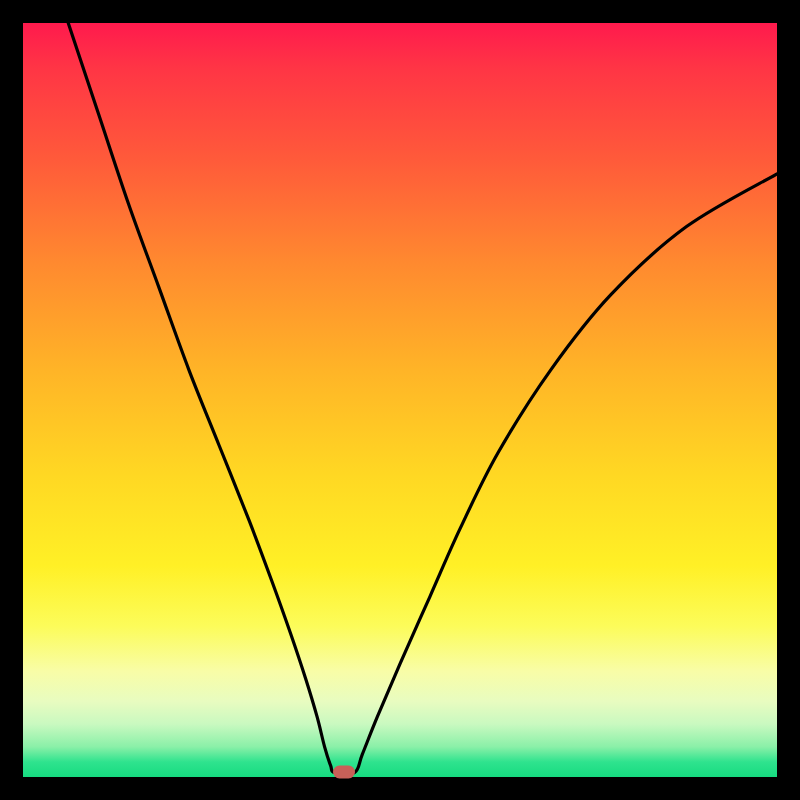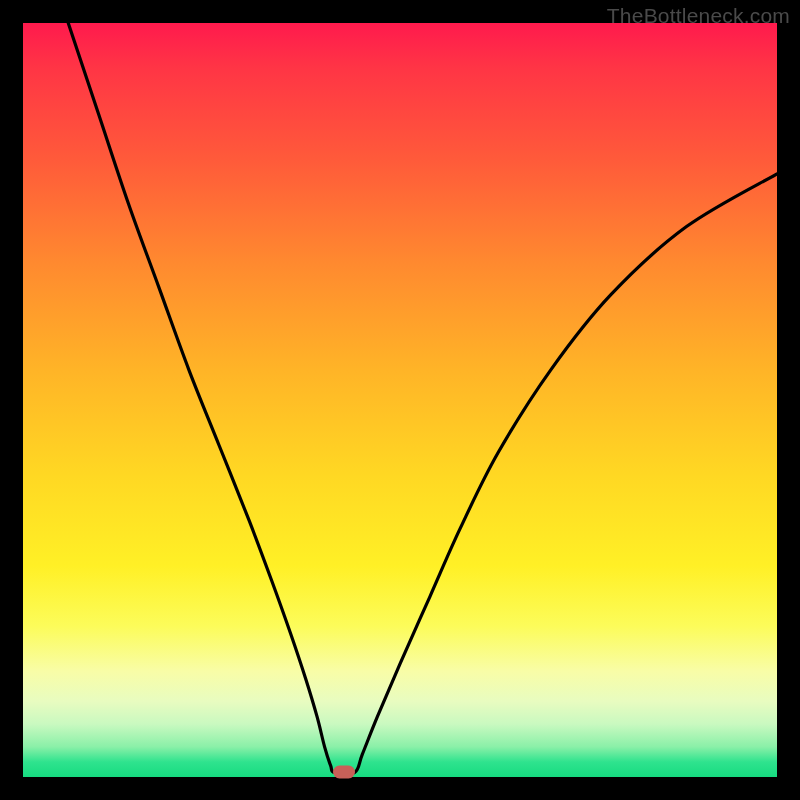--- a/index.html
+++ b/index.html
@@ -74,14 +74,13 @@
 <div class="frame">
 
   <div class="plot-area"></div>
 
   <svg class="curve" viewBox="0 0 754 754" preserveAspectRatio="none">
     <path id="curve-path" fill="none" stroke="#000" stroke-width="3.2" stroke-linejoin="round" stroke-linecap="round" d="M 45.239999999999995 0 C 50.266666666666666 15.080000000000004 65.34666666666666 60.32000000000001 75.4 90.48000000000002 C 85.45333333333335 120.64000000000003 95.50666666666669 152.0566666666667 105.56000000000002 180.96000000000004 C 115.61333333333334 209.86333333333337 125.66666666666667 236.25333333333333 135.72 263.9 C 145.77333333333334 291.5466666666666 155.82666666666665 320.45 165.88 346.84 C 175.93333333333334 373.22999999999996 185.98666666666668 397.1066666666667 196.04000000000002 422.24 C 206.09333333333336 447.37333333333333 217.4033333333333 475.02 226.2 497.64 C 234.99666666666667 520.26 241.90833333333336 539.11 248.82000000000002 557.96 C 255.73166666666668 576.8100000000001 262.015 594.4033333333333 267.66999999999996 610.74 C 273.32499999999993 627.0766666666667 278.3516666666667 642.1566666666668 282.75 655.98 C 287.1483333333333 669.8033333333333 290.91833333333335 682.3699999999999 294.06 693.68 C 297.20166666666665 704.99 299.338 715.6716666666666 301.6 723.84 C 303.862 732.0083333333334 305.99833333333333 738.4173333333334 307.632 742.69 C 309.2656666666667 746.9626666666667 307.3806666666667 748.345 311.402 749.476 C 315.4233333333333 750.607 327.1103333333333 752.492 331.76 749.476 C 336.4096666666667 746.46 335.53000000000003 740.6793333333334 339.3 731.38 C 343.07 722.0806666666666 348.0966666666667 708.76 354.38 693.68 C 360.6633333333333 678.5999999999999 368.2033333333333 661.0066666666667 377 640.9 C 385.7966666666667 620.7933333333333 397.1066666666667 595.66 407.16 573.04 C 417.21333333333337 550.42 426.01 529.0566666666666 437.32 505.17999999999995 C 448.63 481.3033333333333 459.94 456.17 475.02 429.78000000000003 C 490.09999999999997 403.39000000000004 508.94999999999993 373.22999999999996 527.8 346.84 C 546.65 320.45 565.5 295.31666666666666 588.12 271.44 C 610.74 247.56333333333333 635.8733333333333 223.68666666666672 663.52 203.58000000000004 C 691.1666666666666 183.47333333333336 738.92 159.59666666666664 754 150.79999999999995"></path>
   </svg>
 
   <div id="marker" class="marker" style="left: 344.204px; top: 772.476px; background: rgb(200, 96, 88);"></div>
 
-  <div class="watermark">TheBottleneck.com</div>
 </div>
 
 </body></html>

